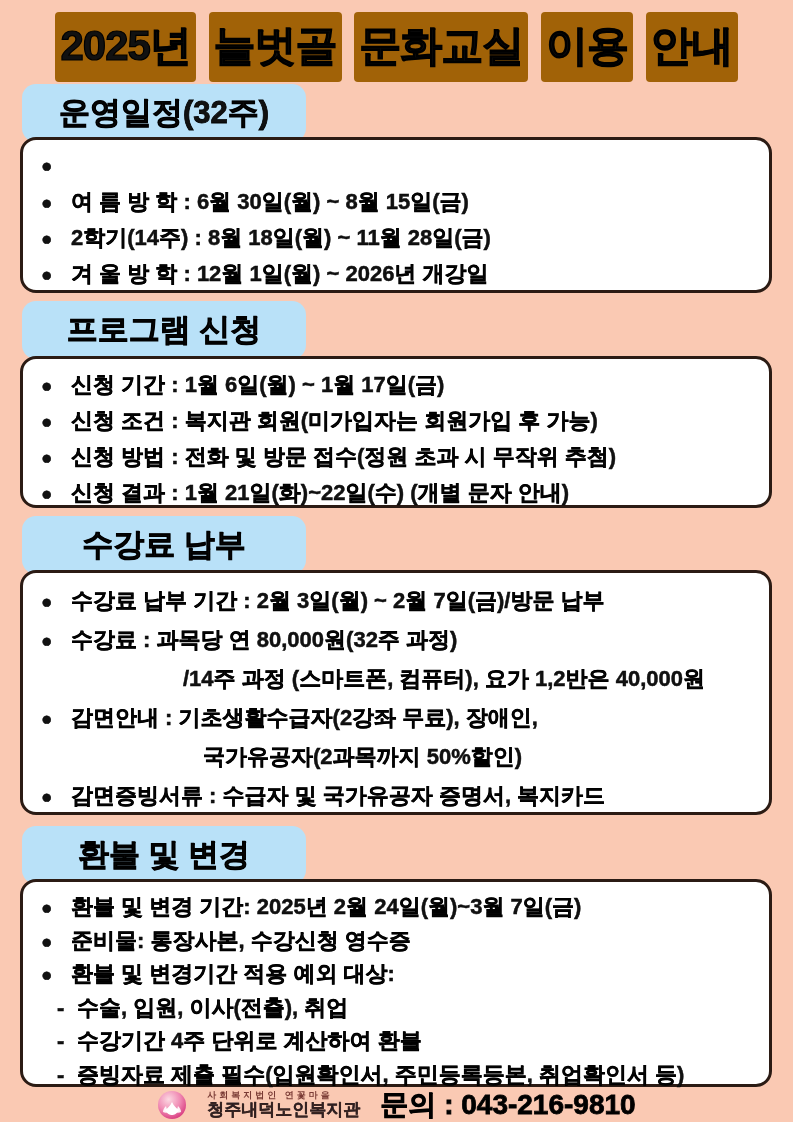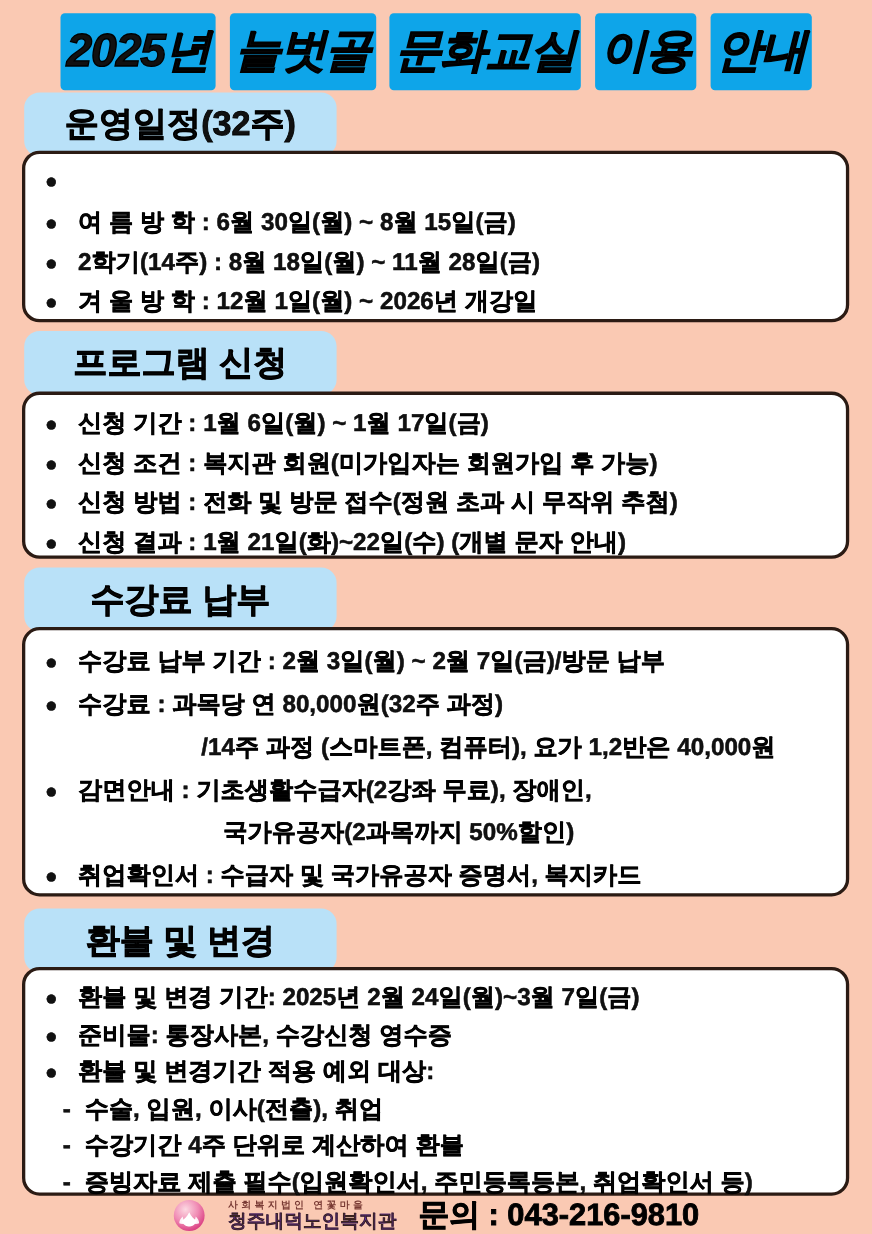--- a/index.html
+++ b/index.html
@@ -15,26 +15,25 @@
   
   .title{
     position:absolute;top:12px;left:0;width:100%;
     text-align:center;
     font-size:42px;font-weight:bold;
     letter-spacing:-1px;
     -webkit-text-stroke:1.2px #000;
     white-space:nowrap;
   }
   .title .hl{
-    background:#0ea5e9;
+    background:#a16207;
     padding:6px 5px 8px 5px;
     border-radius:4px;
     margin:0 1px;
     display:inline-block;
-    font-style:italic;
   }
 
   
   .tab{
     position:absolute;left:22px;width:284px;height:58px;
     background:#B9E1F8;border-radius:14px;
     display:flex;align-items:center;justify-content:center;
     font-size:31px;font-weight:bold;
     -webkit-text-stroke:0.8px #000;
     z-index:0;
@@ -70,21 +69,21 @@
     display:flex;align-items:center;justify-content:center;
     gap:10px;
   }
   .logo-wrap{display:flex;align-items:center;gap:20px;}
   .org{display:flex;flex-direction:column;line-height:1.1;}
   .org-small{
     font-size:9px;font-weight:bold;color:#7A3B35;
     letter-spacing:3px;white-space:nowrap;
   }
   .org-name{
-    font-size:17px;font-weight:bold;color:#6d28d9;
+    font-size:17px;font-weight:bold;color:#0f172a;
     white-space:nowrap;-webkit-text-stroke:0.3px #3A2420;
   }
   .inquiry{
     font-size:28px;font-weight:bold;color:#000;
     margin-left:10px;white-space:nowrap;
     -webkit-text-stroke:0.8px #000;
   }
 </style>
 </head>
 <body>
@@ -155,21 +154,21 @@
     <div class="line l-bullet">
         <span class="marker">●</span>
         <span>감면안내 : 기초생활수급자(2강좌 무료), 장애인,</span>
       </div>
     <div class="line l-cont2">
         <span class="marker"></span>
         <span>국가유공자(2과목까지 50%할인)</span>
       </div>
     <div class="line l-bullet">
         <span class="marker">●</span>
-        <span>취업확인서 : 수급자 및 국가유공자 증명서, 복지카드</span>
+        <span>감면증빙서류 : 수급자 및 국가유공자 증명서, 복지카드</span>
       </div>
   </div>
 
   <div class="tab" style="top:826px;">환불 및 변경</div>
   <div class="box lh33" style="top:879px;height:208px;">
     <div class="line l-bullet">
         <span class="marker">●</span>
         <span>환불 및 변경 기간: 2025년 2월 24일(월)~3월 7일(금)</span>
       </div>
     <div class="line l-bullet">

